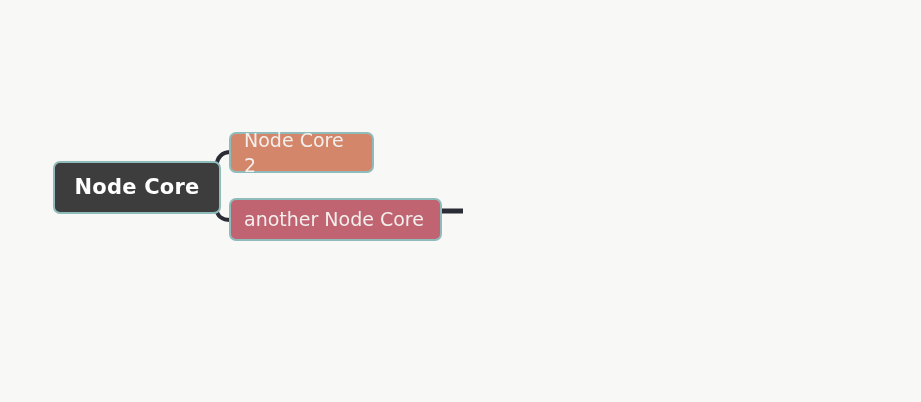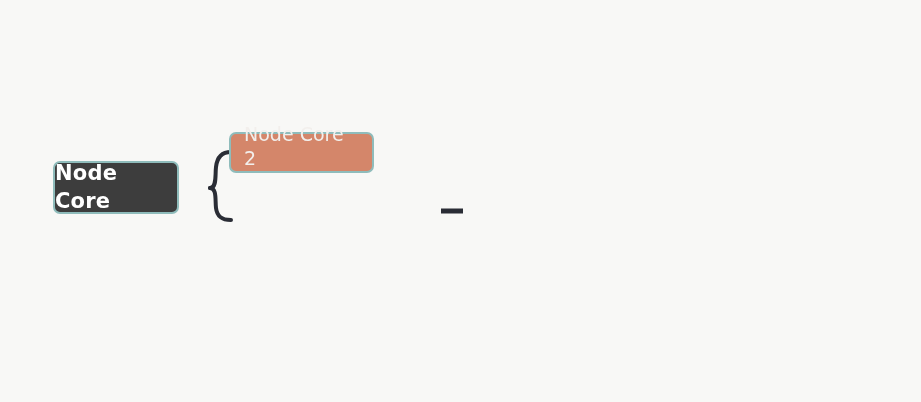--- a/index.html
+++ b/index.html
@@ -36,41 +36,40 @@
     display: flex;
     align-items: center;
     line-height: 1.3;
     white-space: pre-wrap;
   }
 
   
   #node-root {
     left: 53px;
     top: 161px;
-    width: 126px;
+    width: 168px;
     height: 53px;
     background: #3d3d3d;
     color: #ffffff;
     font-size: 21px;
     font-weight: bold;
     justify-content: center;
     letter-spacing: 0.2px;
   }
 
   
   #node-child-1 {
     left: 229px;
     top: 132px;
     width: 145px;
     height: 41px;
     background: #d4866a;
     color: #f2efec;
     font-size: 19px;
     padding: 0 13px;
-    align-items: flex-end;
   }
 
   
   #node-child-2 {
     left: 229px;
     top: 198px;
     width: 213px;
     height: 43px;
     background: #c16472;
     color: #f2efec;
@@ -121,15 +120,18 @@
   </svg>
 
   <div class="node" id="node-root">
     <span class="node-text">Node Core</span>
   </div>
 
   <div class="node" id="node-child-1">
     <span class="node-text">Node Core 2</span>
   </div>
 
+  <div class="node" id="node-child-2">
+    <span class="node-text">another Node Core</span>
+  </div>
 
 
 </div>
 
 </body></html>

